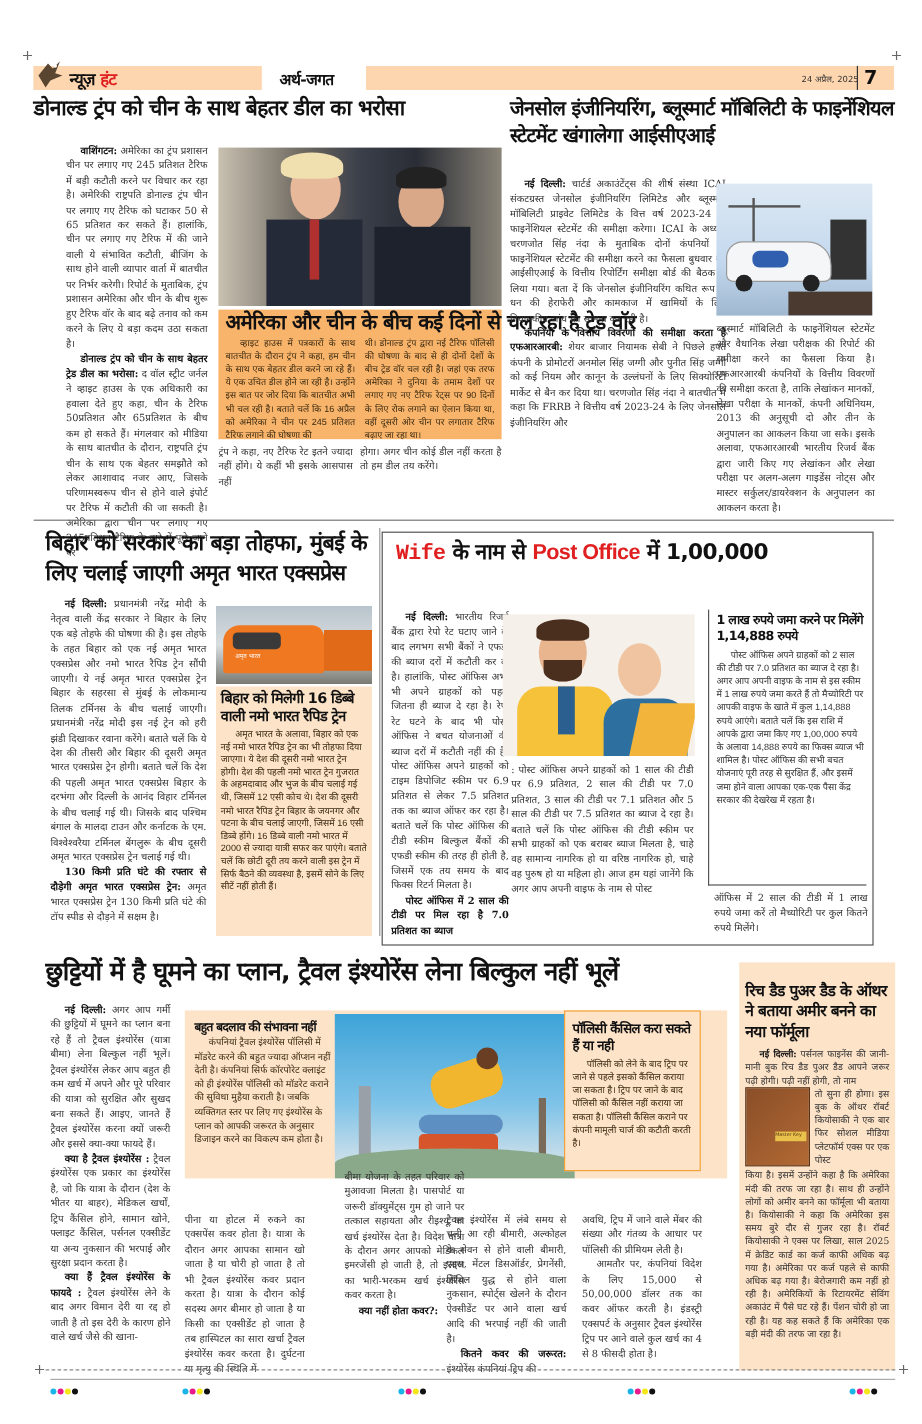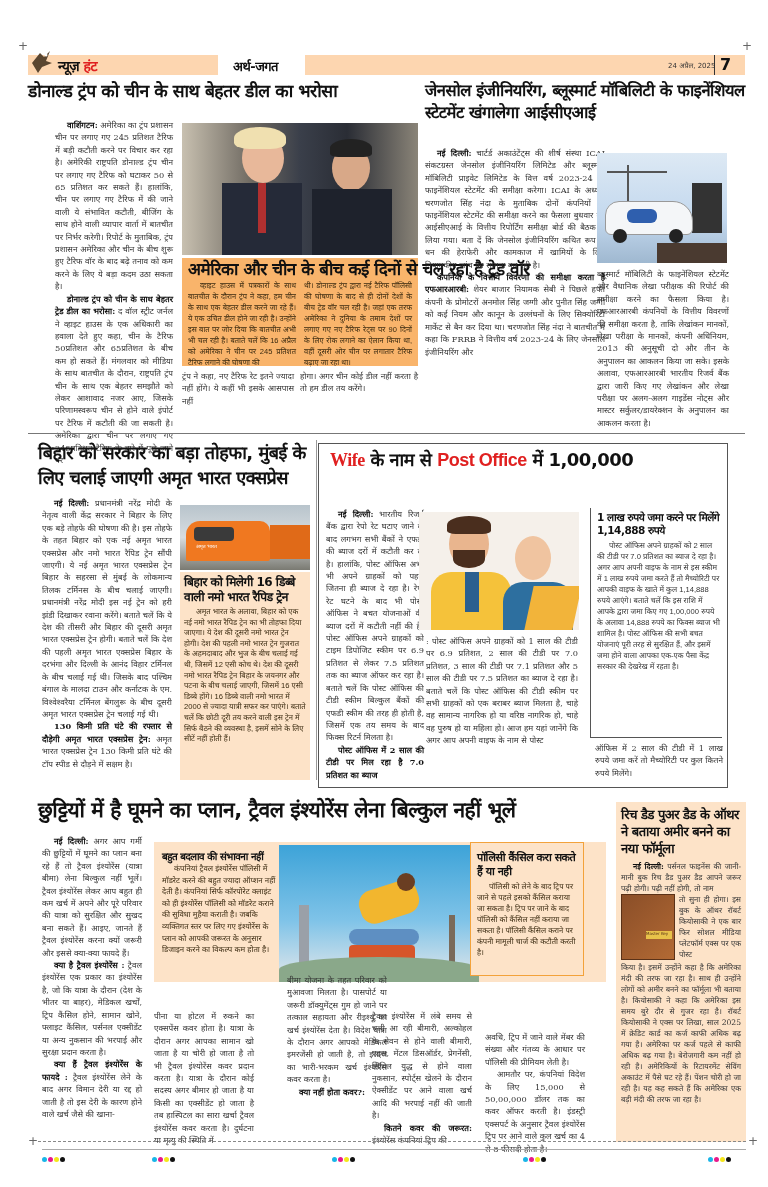--- a/index.html
+++ b/index.html
@@ -97,21 +97,21 @@
   <span class="abs" style="left:16px;top:38px;font-size:5px;color:#fff">अमृत भारत</span>
 </div>
 <div class="abs box-peach" style="left:180px;top:572px;width:130px;height:208px;padding:3px 4px;">
   <div class="h" style="font-size:12px;line-height:15px;">बिहार को मिलेगी 16 डिब्बे वाली नमो भारत रैपिड ट्रेन</div>
   <p class="p ind" style="font-size:7.6px;line-height:10.6px;margin-top:2px;font-family:'Liberation Sans',sans-serif;text-align:left;color:#3a2a10">अमृत भारत के अलावा, बिहार को एक नई नमो भारत रैपिड ट्रेन का भी तोहफा दिया जाएगा। ये देश की दूसरी नमो भारत ट्रेन होगी। देश की पहली नमो भारत ट्रेन गुजरात के अहमदाबाद और भुज के बीच चलाई गई थी, जिसमें 12 एसी कोच थे। देश की दूसरी नमो भारत रैपिड ट्रेन बिहार के जयनगर और पटना के बीच चलाई जाएगी, जिसमें 16 एसी डिब्बे होंगे। 16 डिब्बे वाली नमो भारत में 2000 से ज्यादा यात्री सफर कर पाएंगे। बताते चलें कि छोटी दूरी तय करने वाली इस ट्रेन में सिर्फ बैठने की व्यवस्था है, इसमें सोने के लिए सीटें नहीं होती हैं।</p>
 </div>
 <div class="abs" style="left:316px;top:440px;width:1px;height:340px;background:#999"></div>
 
 <div class="abs" style="left:318px;top:443px;width:410px;height:345px;border:1.5px solid #555"></div>
 <div class="abs h" style="left:330px;top:448px;width:400px;font-size:18px;line-height:24px;">
-  <div style="white-space:nowrap"><span style="color:#e02020;font-family:Liberation Serif, serif">Wife</span><span> के नाम से </span><span style="color:#e02020;font-family:'Liberation Sans',sans-serif">Post Office</span><span> में 1,00,000</span></div>
+  <div style="white-space:nowrap"><span style="color:#e02020;font-family:Liberation Mono, monospace">Wife</span><span> के नाम से </span><span style="color:#e02020;font-family:'Liberation Sans',sans-serif">Post Office</span><span> में 1,00,000</span></div>
 </div>
 <div class="abs p" style="left:326px;top:508px;width:98px;">
   <p class="ind"><b>नई दिल्ली:</b><span> भारतीय रिजर्व बैंक द्वारा रेपो रेट घटाए जाने के बाद लगभग सभी बैंकों ने एफडी की ब्याज दरों में कटौती कर दी है। हालांकि, पोस्ट ऑफिस अभी भी अपने ग्राहकों को पहले जितना ही ब्याज दे रहा है। रेपो रेट घटने के बाद भी पोस्ट ऑफिस ने बचत योजनाओं की ब्याज दरों में कटौती नहीं की है। पोस्ट ऑफिस अपने ग्राहकों को टाइम डिपोजिट स्कीम पर 6.9 प्रतिशत से लेकर 7.5 प्रतिशत तक का ब्याज ऑफर कर रहा है। बताते चलें कि पोस्ट ऑफिस की टीडी स्कीम बिल्कुल बैंकों की एफडी स्कीम की तरह ही होती है, जिसमें एक तय समय के बाद फिक्स रिटर्न मिलता है।</span></p>
   <p class="ind"><b>पोस्ट ऑफिस में 2 साल की टीडी पर मिल रहा है 7.0 प्रतिशत का ब्याज</b></p>
 </div>
 <div class="img" style="left:419px;top:512px;width:160px;height:118px;background:#f5f0ea;">
   <div class="abs" style="left:30px;top:8px;width:40px;height:48px;border-radius:50%;background:#e9b58e"></div>
   <div class="abs" style="left:28px;top:4px;width:44px;height:18px;border-radius:50% 50% 20% 20%;background:#4a2e1e"></div>
   <div class="abs" style="left:34px;top:38px;width:32px;height:18px;border-radius:0 0 50% 50%;background:#4a2e1e"></div>
   <div class="abs" style="left:12px;top:60px;width:80px;height:60px;border-radius:20px 20px 0 0;background:#f5c23a"></div>
@@ -154,26 +154,26 @@
 </div>
 <p class="abs p" style="left:154px;top:1010px;width:100px;">पीना या होटल में रुकने का एक्सपेंस कवर होता है। यात्रा के दौरान अगर आपका सामान खो जाता है या चोरी हो जाता है तो भी ट्रैवल इंश्योरेंस कवर प्रदान करता है। यात्रा के दौरान कोई सदस्य अगर बीमार हो जाता है या किसी का एक्सीडेंट हो जाता है तब हास्पिटल का सारा खर्चा ट्रैवल इंश्योरेंस कवर करता है। दुर्घटना या मृत्यु की स्थिति में</p>
 <div class="abs p" style="left:263px;top:974px;width:100px;margin-left:24px;">
   <p>बीमा योजना के तहत परिवार को मुआवजा मिलता है। पासपोर्ट या जरूरी डॉक्युमेंट्स गुम हो जाने पर तत्काल सहायता और रीइश्यू का खर्च इंश्योरेंस देता है। विदेश यात्रा के दौरान अगर आपको मेडिकल इमरजेंसी हो जाती है, तो इलाज का भारी-भरकम खर्च इंश्योरेंस कवर करता है।</p>
   <p class="ind"><b>क्या नहीं होता कवर?:</b></p>
 </div>
 <div class="abs p" style="left:372px;top:1010px;width:100px;">
   <p>ट्रैवल इंश्योरेंस में लंबे समय से चली आ रही बीमारी, अल्कोहल के सेवन से होने वाली बीमारी, एड्स, मेंटल डिसऑर्डर, प्रेगनेंसी, सिविल युद्ध से होने वाला नुकसान, स्पोर्ट्स खेलने के दौरान ऐक्सीडेंट पर आने वाला खर्च आदि की भरपाई नहीं की जाती है।</p>
   <p class="ind"><b>कितने कवर की जरूरत:</b><span> इंश्योरेंस कंपनियां ट्रिप की</span></p>
 </div>
-<div class="abs p" style="left:485px;top:1010px;width:100px;margin-top:21px;">
+<div class="abs p" style="left:485px;top:1010px;width:100px;">
   <p>अवधि, ट्रिप में जाने वाले मेंबर की संख्या और गंतव्य के आधार पर पॉलिसी की प्रीमियम लेती है।</p>
   <p class="ind">आमतौर पर, कंपनियां विदेश के लिए 15,000 से 50,00,000 डॉलर तक का कवर ऑफर करती है। इंडस्ट्री एक्सपर्ट के अनुसार ट्रैवल इंश्योरेंस ट्रिप पर आने वाले कुल खर्च का 4 से 8 फीसदी होता है।</p>
 </div>
 
-<div class="abs box-peach" style="left:616px;top:802px;width:130px;height:340px;padding:4px 5px;">
+<div class="abs box-peach" style="left:616px;top:802px;width:130px;height:340px;padding:16px 5px;">
   <div class="h" style="font-size:13px;line-height:17px;">रिच डैड पुअर डैड के ऑथर ने बताया अमीर बनने का नया फॉर्मूला</div>
   <p class="p ind" style="margin-top:4px;font-size:7.6px;line-height:11px"><b>नई दिल्ली:</b><span> पर्सनल फाइनेंस की जानी-मानी बुक रिच डैड पुअर डैड आपने जरूर पढ़ी होगी। पढ़ी नहीं होगी, तो नाम</span></p>
   <div style="display:flex;gap:4px;margin-top:0">
     <div style="width:54px;height:66px;background:linear-gradient(135deg,#8a4e28,#b36a34);border:1px solid #5a3218;position:relative;flex-shrink:0">
       <div style="position:absolute;left:24px;top:36px;width:26px;height:8px;background:#e8c24a"></div>
       <span style="position:absolute;left:24px;top:36px;font-size:4px;color:#5a3218">Master Key</span>
     </div>
     <p class="p" style="font-size:7.6px;line-height:11px">तो सुना ही होगा। इस बुक के ऑथर रॉबर्ट कियोसाकी ने एक बार फिर सोशल मीडिया प्लेटफॉर्म एक्स पर एक पोस्ट</p>
   </div>
   <p class="p" style="font-size:7.6px;line-height:11px;margin-top:2px">किया है। इसमें उन्होंने कहा है कि अमेरिका मंदी की तरफ जा रहा है। साथ ही उन्होंने लोगों को अमीर बनने का फॉर्मूला भी बताया है। कियोसाकी ने कहा कि अमेरिका इस समय बुरे दौर से गुजर रहा है। रॉबर्ट कियोसाकी ने एक्स पर लिखा, साल 2025 में क्रेडिट कार्ड का कर्ज काफी अधिक बढ़ गया है। अमेरिका पर कर्ज पहले से काफी अधिक बढ़ गया है। बेरोजगारी कम नहीं हो रही है। अमेरिकियों के रिटायरमेंट सेविंग अकाउंट में पैसे घट रहे हैं। पेंशन चोरी हो जा रही है। यह कह सकते हैं कि अमेरिका एक बड़ी मंदी की तरफ जा रहा है।</p>

